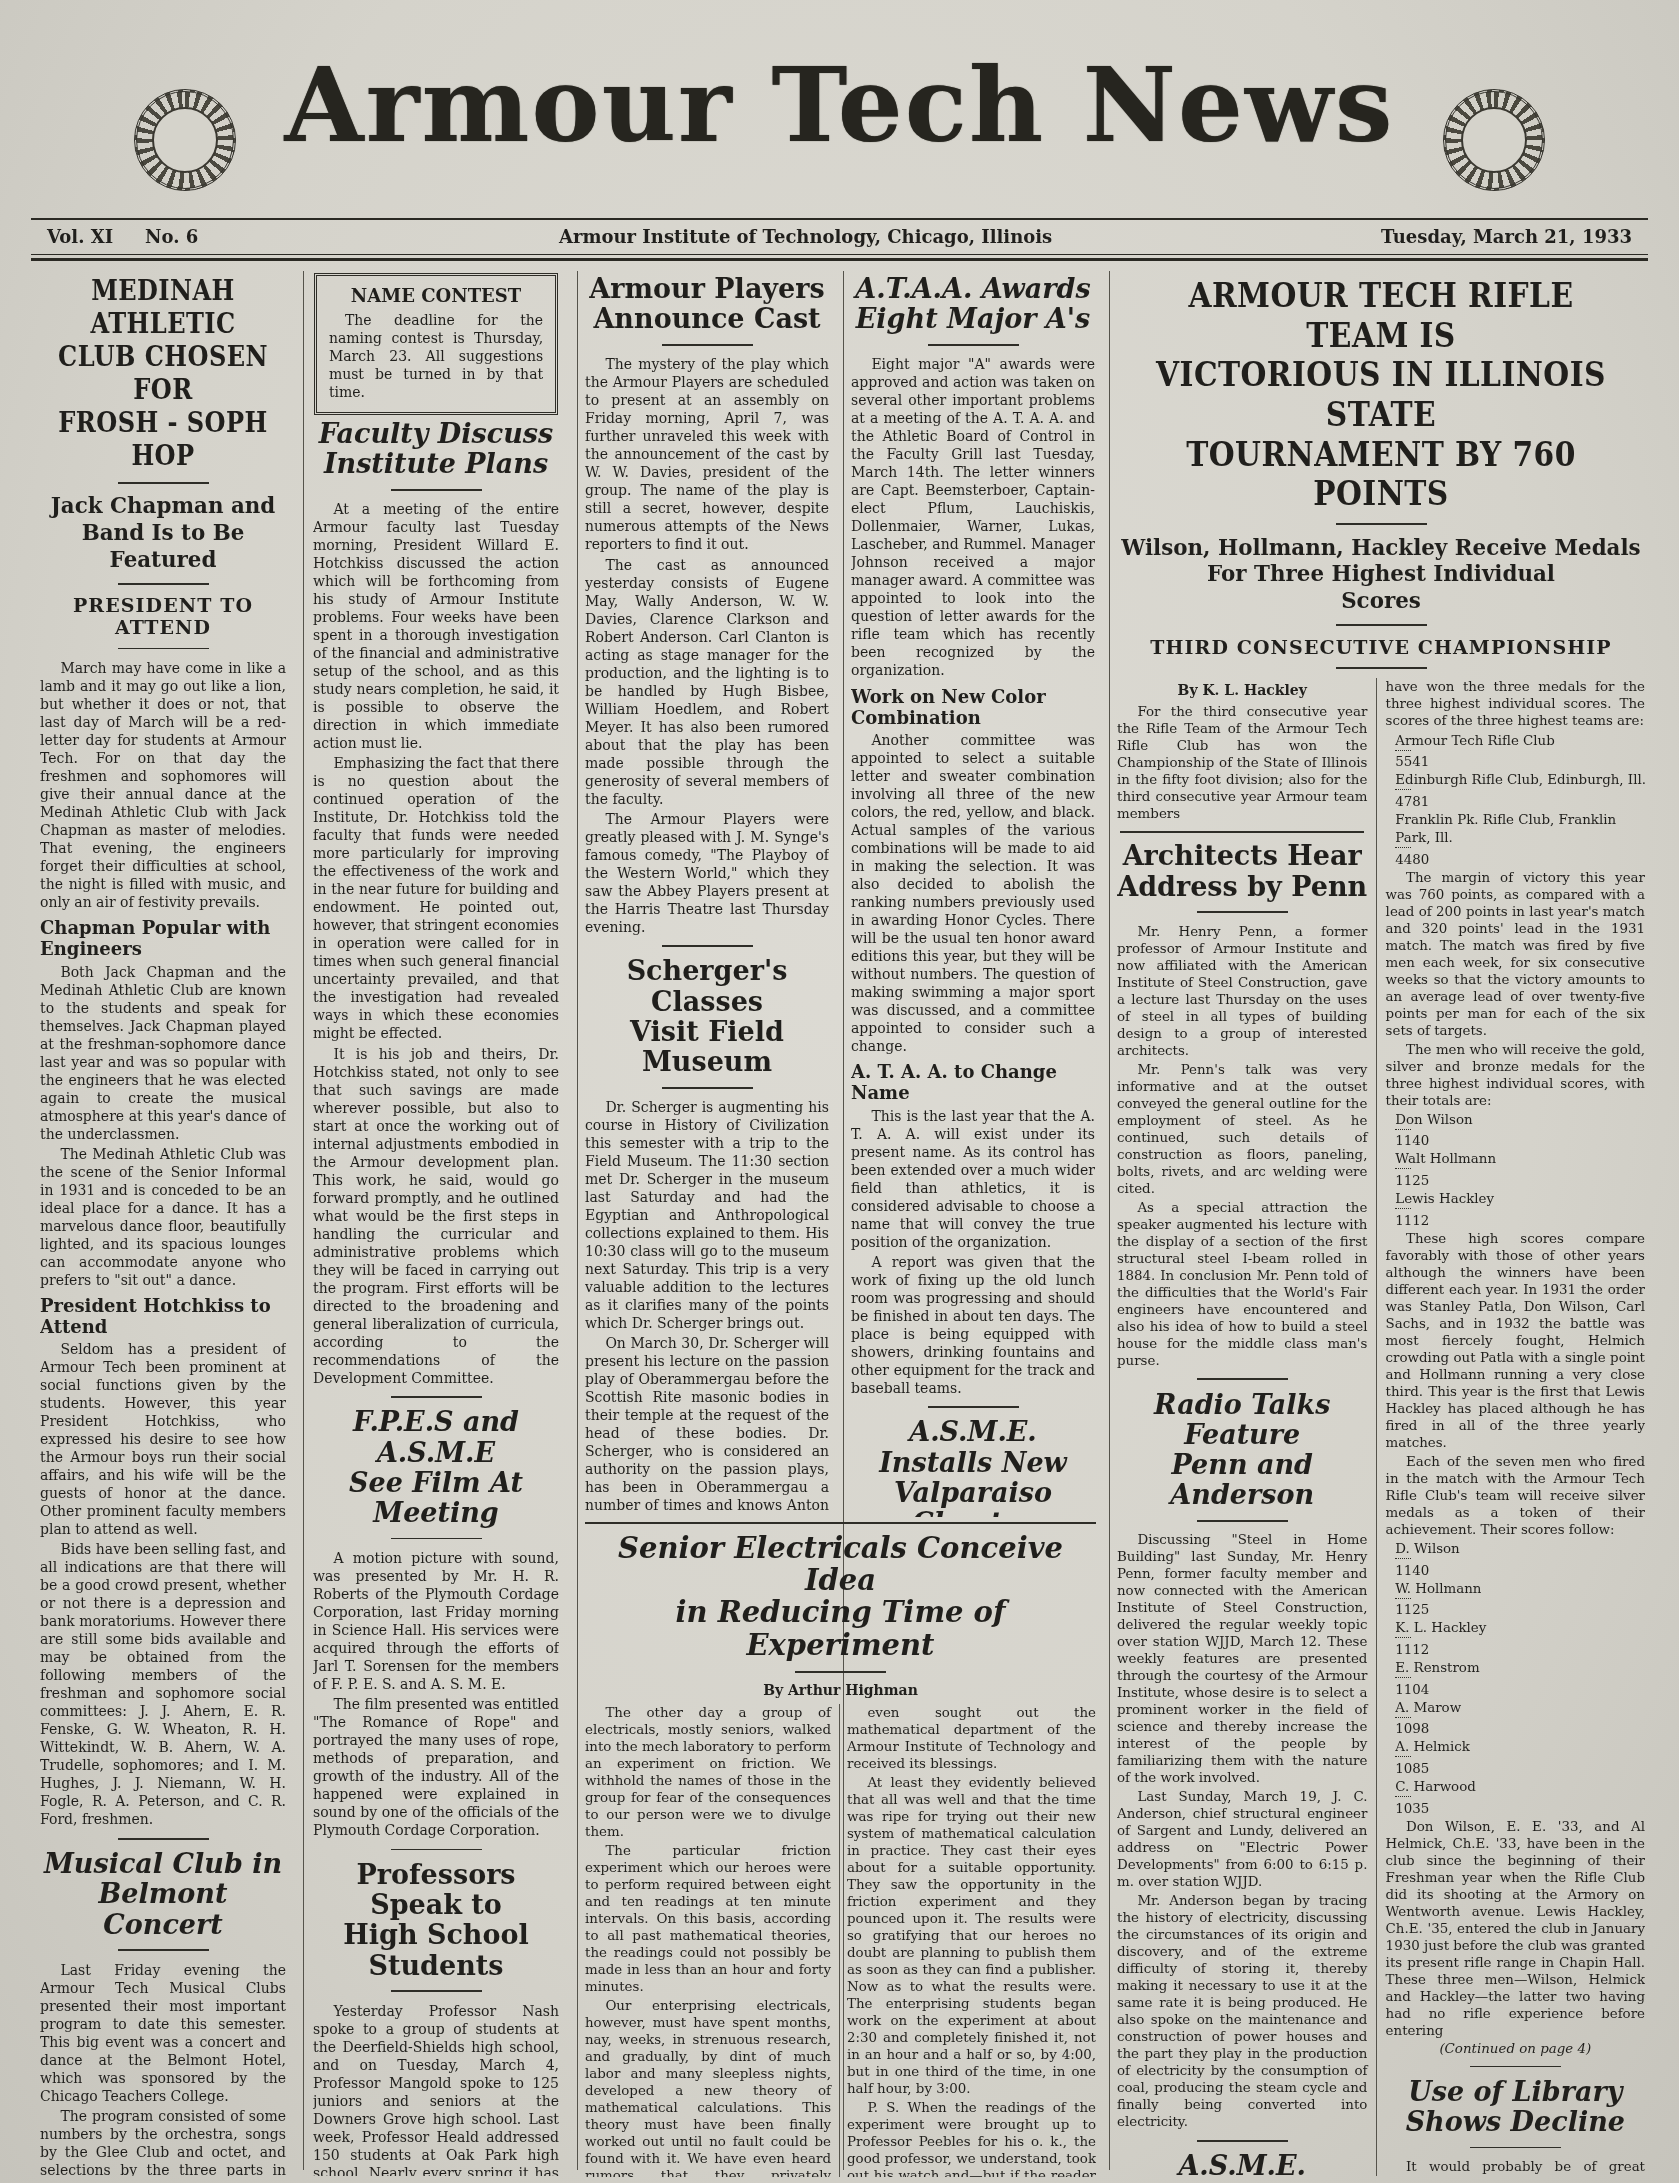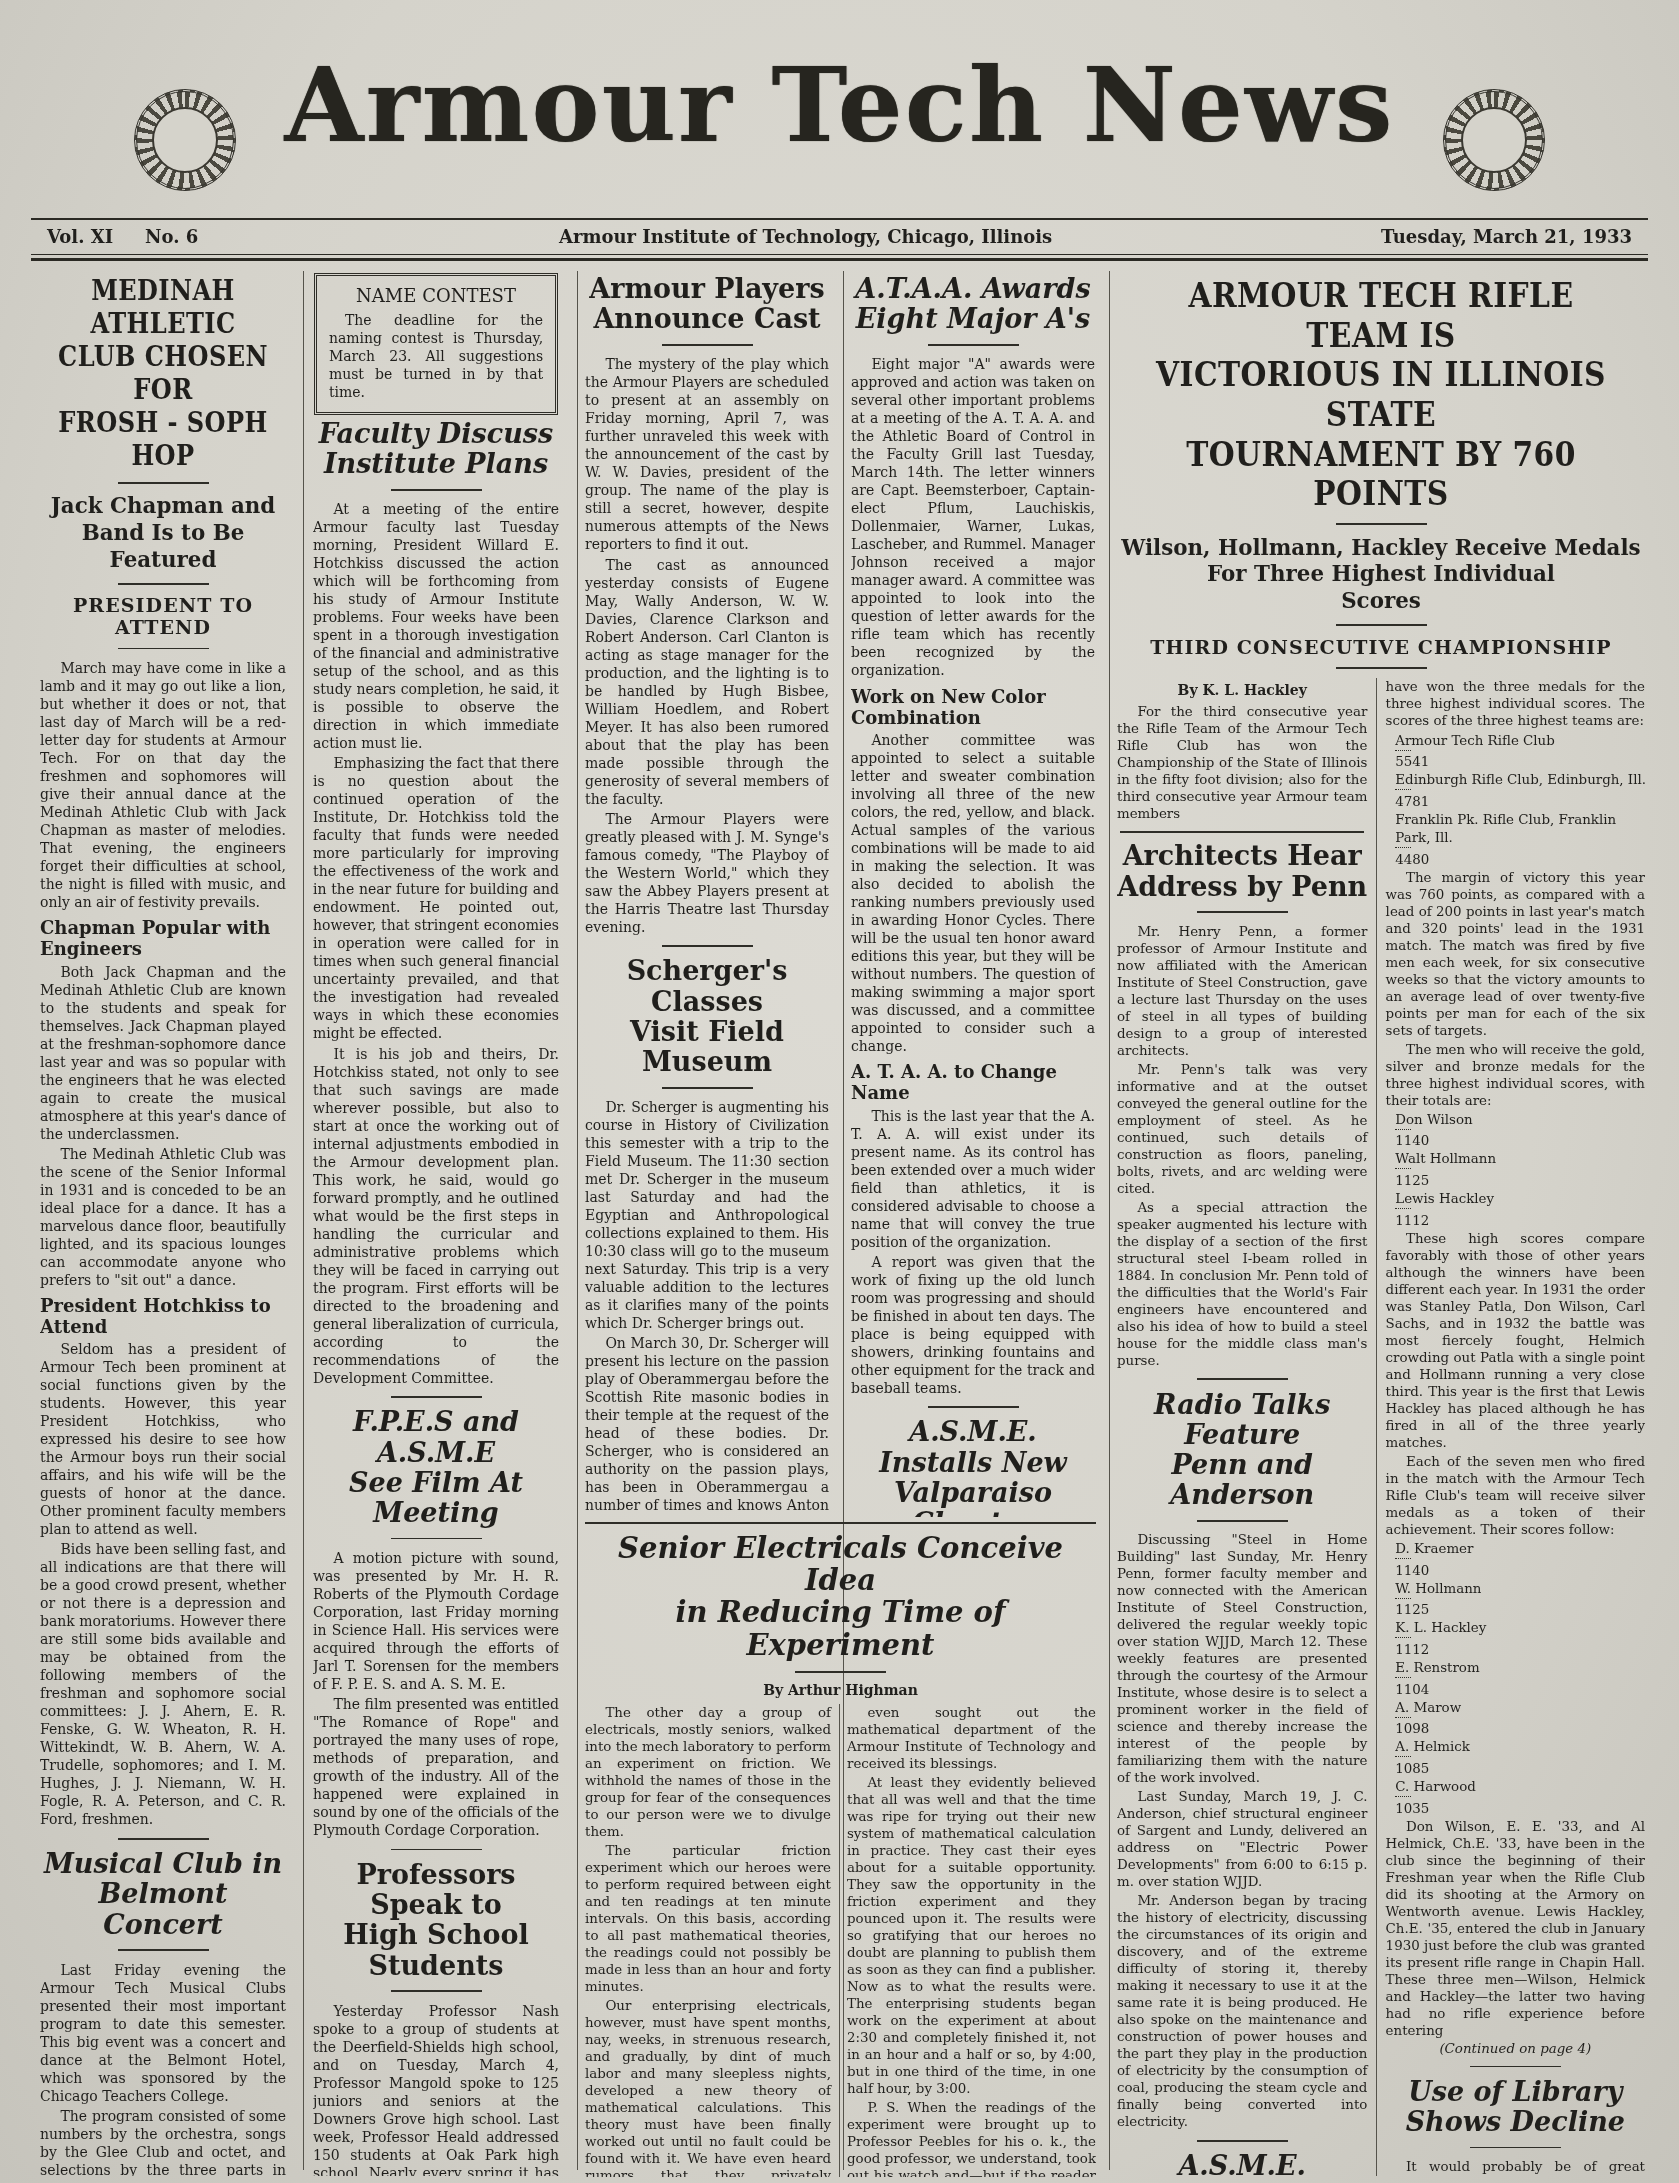--- a/index.html
+++ b/index.html
@@ -38,21 +38,21 @@
   .h-roman{font-size:27px;line-height:1.12;}
   .h-italic{font-size:27px;line-height:1.12;font-style:italic;}
   .h-banner{font-size:33px;line-height:1.2;transform:scaleX(.9);transform-origin:center;letter-spacing:0.5px;}
   .deck{font-size:21.4px;font-weight:bold;text-align:center;line-height:1.25;white-space:pre-line;margin:4.3px 0;}
   .kicker{font-size:19px;font-weight:bold;text-align:center;letter-spacing:1.1px;margin:5.4px 0;}
   .byline{font-size:14px;font-weight:bold;text-align:center;margin:3.2px 0 5.4px;}
   .subhead{font-size:18px;font-weight:bold;margin:6.4px 0 3.2px;}
   .divider{width:91px;height:1.6px;background:#2e2d27;margin:9.6px auto;}
   .rule-wide{height:2.1px;background:#2e2d27;margin:8.6px 3.2px;}
   .contestbox{border:3.8px double #2e2d27;padding:8.6px 11.8px;margin:2.1px 1.1px 4.3px 1.1px;}
-  .contestbox .boxtitle{font-size:18px;font-weight:normal;text-align:center;margin-bottom:5.4px;}
+  .contestbox .boxtitle{font-size:18px;font-weight:bold;text-align:center;margin-bottom:5.4px;}
   .contestbox .bp{text-indent:16px;}
   .continued{font-size:13.4px;font-style:italic;text-align:center;margin:2.1px 0 4.3px;}
   
   .score-row{display:flex;align-items:baseline;font-size:13.4px;line-height:18px;padding-left:5.4px;flex-direction:column;}
   .leader{flex:1;margin:0 4.3px 2.7px 4.3px;border-bottom:1.6px dotted #2e2d27;min-width:16px;}
   
   .c5-headblock{padding-top:2.1px;}
   .subcols{display:flex;margin-top:5.4px;}
   .subcol-l{width:251px;padding-right:8.6px;}
   .subcol-r{width:260px;padding-left:8.6px;border-left:1.1px solid #55534b;}
@@ -264,21 +264,21 @@
               <span>1125</span>
           </div>
           <div class="score-row">
             <span>Lewis Hackley</span>
               <span class="leader"></span>
               <span>1112</span>
           </div>
           <p class="bp">These high scores compare favorably with those of other years although the winners have been different each year. In 1931 the order was Stanley Patla, Don Wilson, Carl Sachs, and in 1932 the battle was most fiercely fought, Helmich crowding out Patla with a single point and Hollmann running a very close third. This year is the first that Lewis Hackley has placed although he has fired in all of the three yearly matches.</p>
           <p class="bp">Each of the seven men who fired in the match with the Armour Tech Rifle Club's team will receive silver medals as a token of their achievement. Their scores follow:</p>
           <div class="score-row">
-            <span>D. Kraemer</span>
+            <span>D. Wilson</span>
               <span class="leader"></span>
               <span>1140</span>
           </div>
           <div class="score-row">
             <span>W. Hollmann</span>
               <span class="leader"></span>
               <span>1125</span>
           </div>
           <div class="score-row">
             <span>K. L. Hackley</span>

